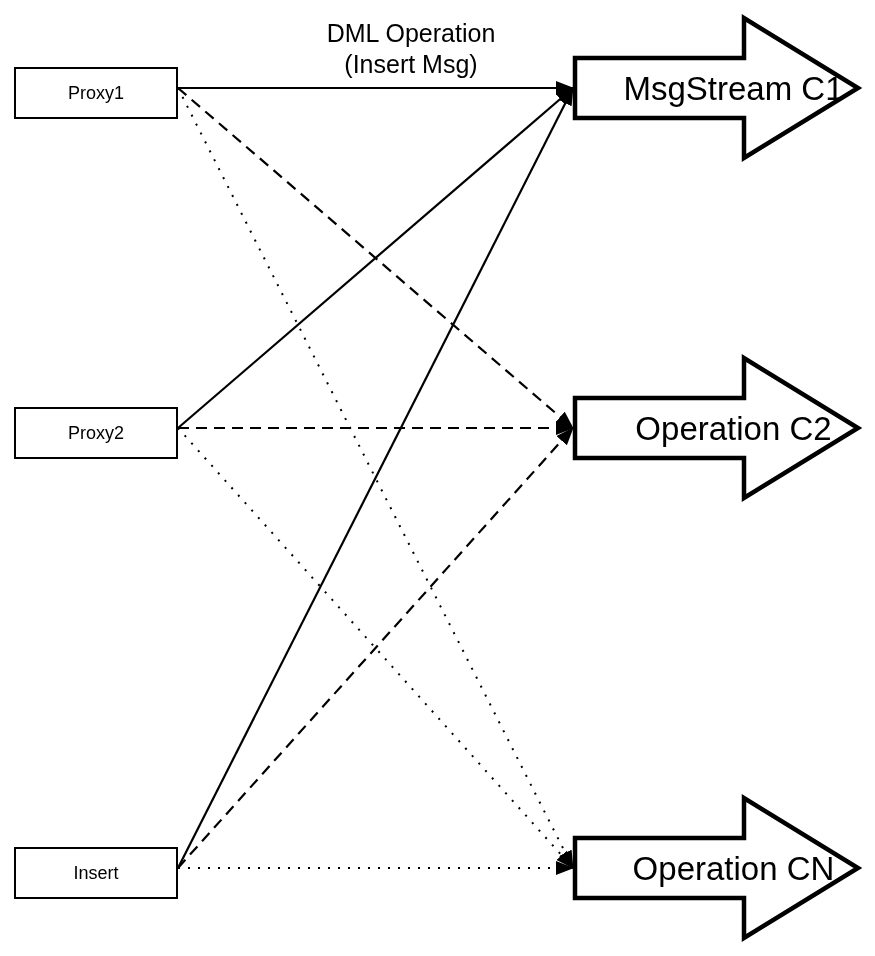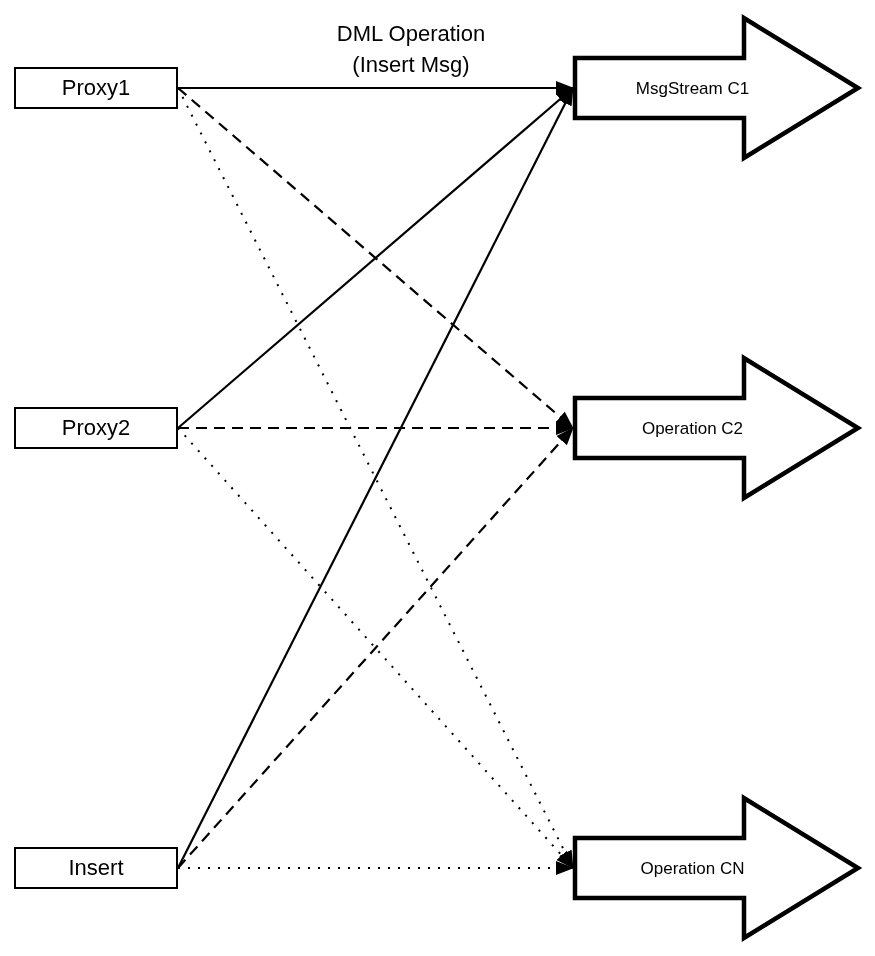--- a/index.html
+++ b/index.html
@@ -36,49 +36,49 @@
     stroke: var(--stroke, #000000);
     stroke-width: 4.5;
     stroke-linejoin: miter;
   }
   #arrowhead path { fill: var(--stroke, #000000); }
 
   .proxy-box {
     position: absolute;
     left: 14px;
     width: 164px;
-    height: 42px;
+    height: 52px;
     box-sizing: border-box;
     border: 2.5px solid var(--stroke, #000000);
     background: var(--fill, #ffffff);
     display: flex;
     align-items: center;
     justify-content: center;
-    font-size: 22px;
+    font-size: 18px;
     line-height: 1;
   }
   .stream-label {
     position: absolute;
-    left: 551px;
+    left: 592px;
     width: 283px;
     height: 34px;
     display: flex;
     align-items: center;
     justify-content: center;
-    font-size: 17px;
+    font-size: 33px;
     line-height: 1;
     pointer-events: none;
   }
   .annotation {
     position: absolute;
     left: 411px;
     top: 18px;
     transform: translateX(-50%);
     text-align: center;
-    font-size: 22px;
+    font-size: 25px;
     line-height: 31px;
     white-space: nowrap;
   }
 </style>
 </head>
 <body>
 
 <div id="canvas">
 
   <svg id="diagram-svg" viewBox="0 0 875 956" xmlns="http://www.w3.org/2000/svg">

